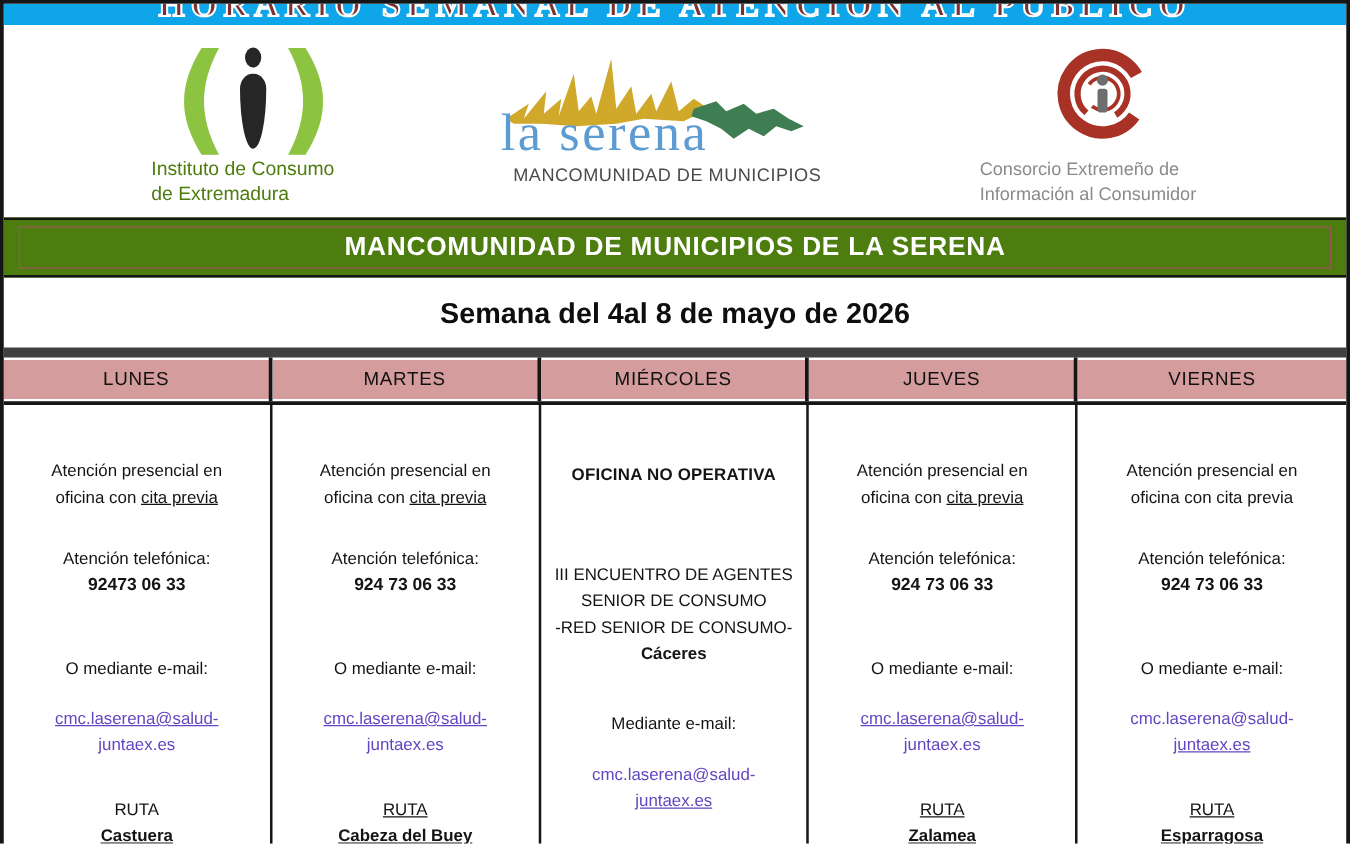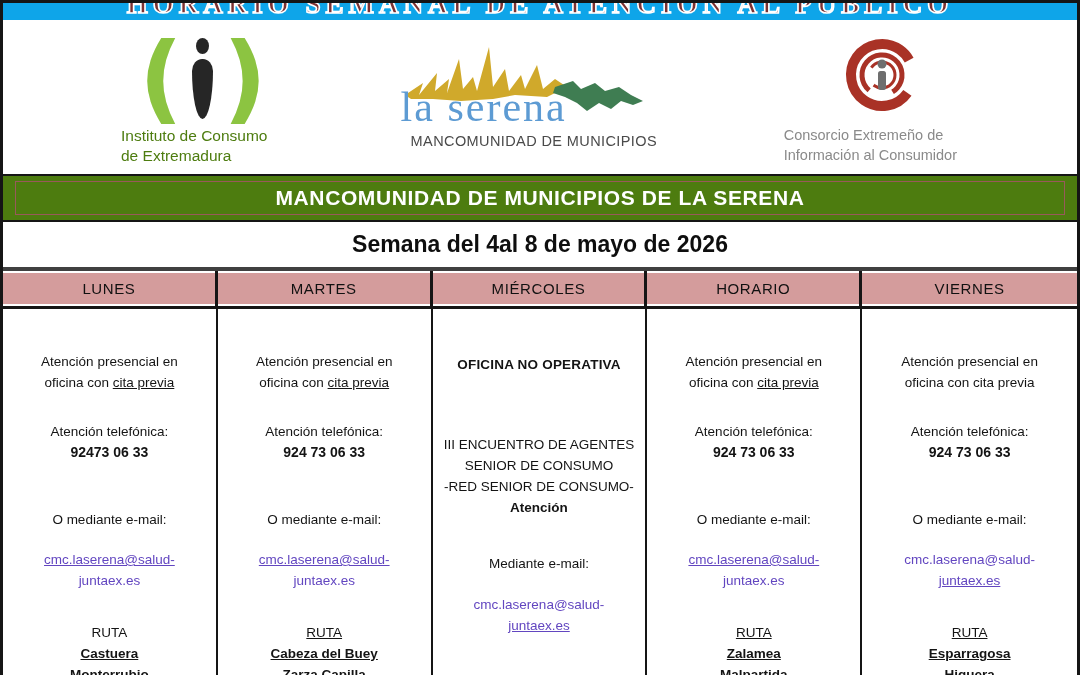--- a/index.html
+++ b/index.html
@@ -42,22 +42,22 @@
     height:48px; background:#4d7c0f; border-top:2px solid #151515; border-bottom:2px solid #151515;
     display:flex; align-items:center; justify-content:center; box-sizing:border-box;
   }
   .title-inner {
     width:calc(100% - 26px); height:calc(100% - 12px); border:1px solid #99595a;
     display:flex; align-items:center; justify-content:center;
     color:#ffffff; font-weight:bold; font-size:21px; letter-spacing:0.6px;
   }
   
   .week-bar {
-    height:49px; display:flex; align-items:center; justify-content:center;
-    font-weight:bold; font-size:23px; color:#0e0e0e; border-bottom:4px solid #404040; box-sizing:border-box;
+    height:64px; display:flex; align-items:center; justify-content:center;
+    font-weight:bold; font-size:23px; color:#0e0e0e; border-bottom:8px solid #404040; box-sizing:border-box;
   }
   
   .day-header { display:grid; grid-template-columns:repeat(5,1fr); height:38px; border-bottom:3px solid #151515; box-sizing:border-box; }
   .day-cell {
     border-right:3px solid #151515; background:#d49c9c; background-clip:content-box; padding:2px 0;
     display:flex; align-items:center; justify-content:center; font-size:15px; letter-spacing:0.6px; color:#111;
   }
   .day-cell:last-child { border-right:none; }
   
   .content { display:grid; grid-template-columns:repeat(5,1fr); height:362px; }
@@ -131,21 +131,21 @@
   <div class="title-bar">
     <div class="title-inner">MANCOMUNIDAD DE MUNICIPIOS DE LA SERENA</div>
   </div>
 
   <div class="week-bar">Semana del 4al 8 de mayo de 2026</div>
 
   <div class="day-header">
     <div class="day-cell">LUNES</div>
     <div class="day-cell">MARTES</div>
     <div class="day-cell">MIÉRCOLES</div>
-    <div class="day-cell">HORARIO</div>
+    <div class="day-cell">JUEVES</div>
     <div class="day-cell">VIERNES</div>
   </div>
 
   <div class="content">
 
     <div class="col">
       <div>
         <span>Atención presencial en</span><br>
         <span>oficina con </span><span class="u">cita previa</span>
       </div>
@@ -187,21 +187,21 @@
 
       </div>
     </div>
 
     <div class="col">
       <div class="b-status">OFICINA NO OPERATIVA</div>
       <div class="b-event">
         <div>III ENCUENTRO DE AGENTES</div>
         <div>SENIOR DE CONSUMO</div>
         <div>-RED SENIOR DE CONSUMO-</div>
-        <div class="event-city">Atención</div>
+        <div class="event-city">Cáceres</div>
       </div>
       <div class="b-email-label-mi">Mediante e-mail:</div>
       <div class="b-email-mi">
         <span>cmc.laserena@salud-</span><br>
         <span class="u">juntaex.es</span>
       </div>
     </div>
 
     <div class="col">
       <div>

